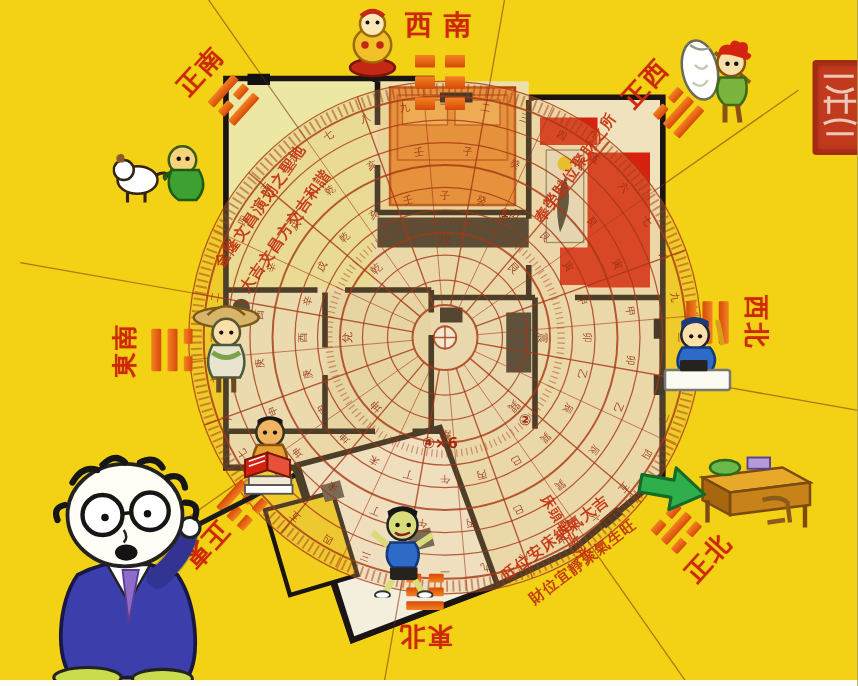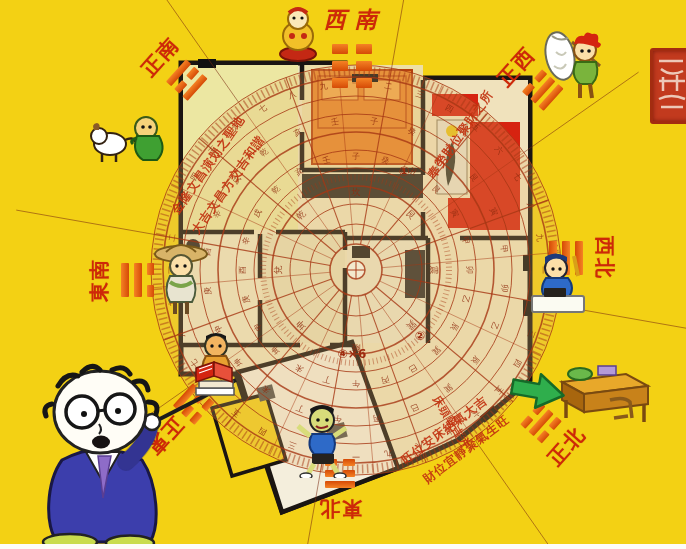--- a/index.html
+++ b/index.html
@@ -13,21 +13,21 @@
   .dir{position:absolute;display:flex;align-items:center;gap:7px;transform-origin:top left;}
   .dir.col{flex-direction:column;gap:5px;}
   .dir-label{font-size:20px;font-weight:bold;color:#CE2808;letter-spacing:2px;white-space:nowrap;
              text-shadow:0 0 1px rgba(160,30,0,.4);}
   .trigram{display:flex;flex-direction:column;align-items:center;}
   .tg-bar{width:30px;height:7px;margin:2px 0;background:linear-gradient(180deg,#F58224,#D54A06);
           border-radius:1px;display:flex;justify-content:space-between;}
   .tg-bar.broken{background:none;}
   .tg-bar.broken span{width:12px;height:7px;background:linear-gradient(180deg,#F58224,#D54A06);border-radius:1px;}
   .d-south{left:136px;top:64px;transform:rotate(-48deg);}
-  .d-southwest{left:318px;top:5px;font-style:italic;}
+  .d-southwest{left:318px;top:5px;}
   .d-southwest .dir-label{font-size:22px;letter-spacing:9px;margin-left:6px;}
   .d-southwest .tg-bar{width:40px;height:10px;margin:3.5px 0;}
   .d-southwest .tg-bar.broken span{width:16px;height:10px;}
   .d-west{left:492px;top:74px;transform:rotate(-48deg);}
   .d-northwest{left:618px;top:236px;transform:rotate(90deg);}
   .d-northwest .tg-bar,.d-southeast .tg-bar{width:34px;height:8px;margin:2.5px 0;}
   .d-southeast{left:86px;top:302px;transform:rotate(-90deg);}
   .d-east{left:216px;top:404px;transform:rotate(132deg);}
   .d-northeast{left:362px;top:522px;transform:rotate(180deg);}
   .d-north{left:514px;top:428px;transform:rotate(-48deg);}

